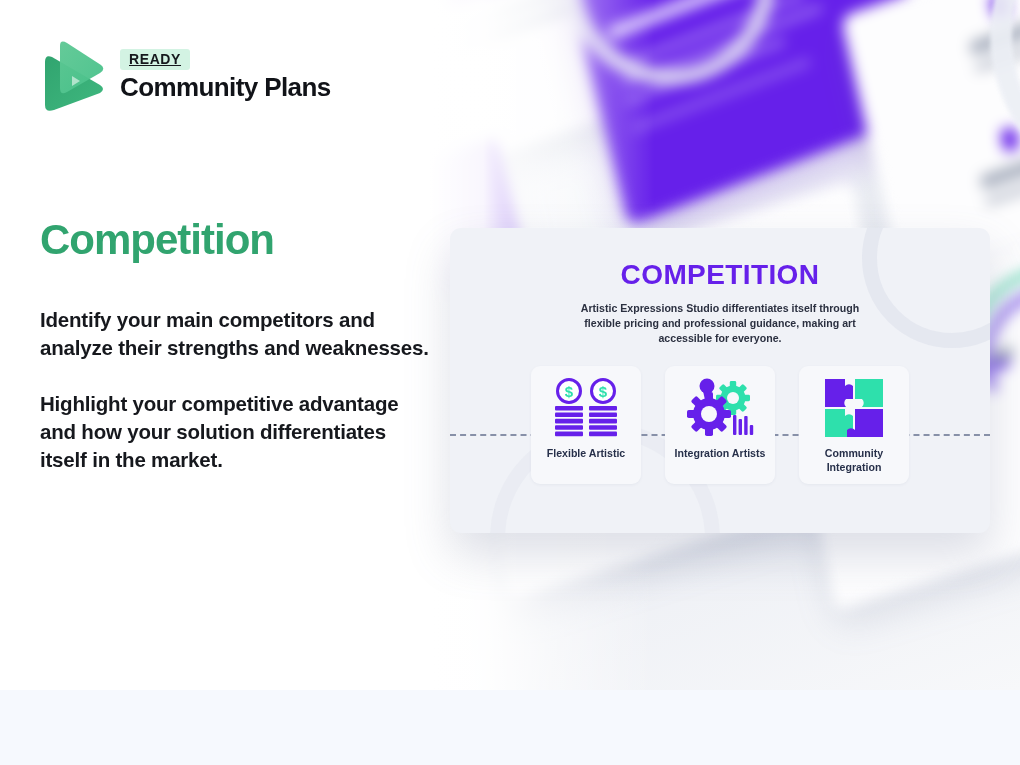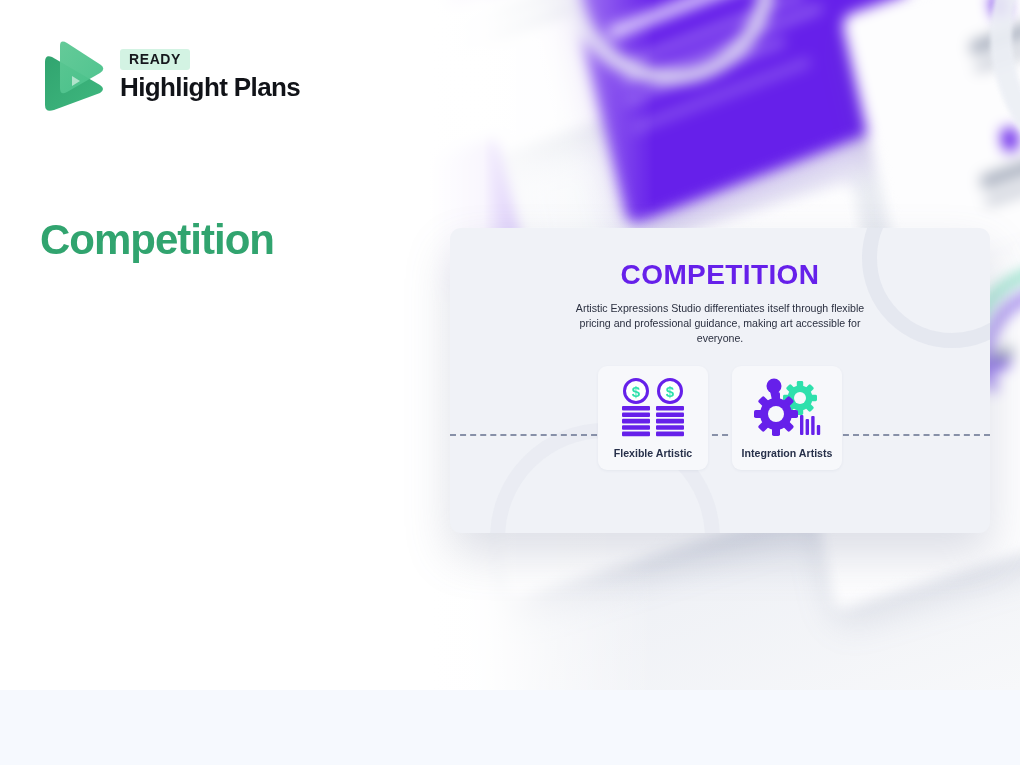--- a/index.html
+++ b/index.html
@@ -136,20 +136,21 @@
   .ready-badge {
     align-self: flex-start;
     background: #d3f3e3;
     color: #16181d;
     font-size: 14px;
     font-weight: 700;
     letter-spacing: .6px;
     padding: 3px 9px 4px;
     border-radius: 3px;
     line-height: 1;
+    text-decoration: underline;
   }
   .brand-name {
     font-size: 26px;
     font-weight: 700;
     color: #111318;
     letter-spacing: -.6px;
     line-height: 1.12;
   }
 
   .page-title {
@@ -209,21 +210,21 @@
     font-weight: 700;
     color: #6620ea;
     letter-spacing: .4px;
   }
   .card-sub {
     position: relative;
     text-align: center;
     margin: 10px auto 0;
     width: 300px;
     font-size: 10.6px;
-    font-weight: 400;
+    font-weight: 700;
     color: #2b3040;
     line-height: 1.42;
   }
 
   .features {
     position: relative;
     margin-top: 20px;
     display: flex;
     justify-content: center;
     align-items: stretch;
@@ -329,26 +330,30 @@
       </defs>
 
       <path d="M5 22 Q5 14 12 17 L60 45 Q66 49 60 53 L14 70 Q5 73 5 65 Z" fill="url(#gDark)"></path>
 
       <path d="M20 6 Q20 -1 27 3 L61 25 Q66 29 60 33 L27 52 Q20 56 20 48 Z" fill="url(#gLite)" opacity="0.96"></path>
 
       <path d="M32 36 L40 41 L32 46 Z" fill="#ffffff" opacity="0.55"></path>
     </svg>
     <div class="logo-text">
       <span class="ready-badge">READY</span>
-      <span class="brand-name">Highlight Plans</span>
+      <span class="brand-name">Community Plans</span>
     </div>
   </div>
 
   <h1 class="page-title">Competition</h1>
 
+  <div class="body-copy">
+    <p>Identify your main competitors and analyze their strengths and weaknesses.</p>
+    <p>Highlight your competitive advantage and how your solution differentiates itself in the market.</p>
+  </div>
 
   <div class="slide-card">
     <div class="card-arc"></div>
     <div class="card-arc2"></div>
 
     <div class="card-title">COMPETITION</div>
     <div class="card-sub">Artistic Expressions Studio differentiates itself through flexible pricing and professional guidance, making art accessible for everyone.</div>
 
     <div class="features">
       <div class="rail"></div>
@@ -428,16 +433,31 @@
               <rect x="50" y="38" width="3.4" height="20" rx="1"></rect>
               <rect x="55.6" y="42" width="3.4" height="16" rx="1"></rect>
               <rect x="61.2" y="39" width="3.4" height="19" rx="1"></rect>
               <rect x="66.8" y="48" width="3.4" height="10" rx="1"></rect>
             </g>
           </svg>
         </div>
         <div class="feature-label">Integration Artists</div>
       </div>
 
+      <div class="feature">
+        <div class="feature-icon">
+          <svg width="62" height="62" viewBox="0 0 62 62">
+
+            <path d="M2 2 H22 V9 a5.5 5.5 0 0 1 8 0 V2 H30 V22 H23 a5.5 5.5 0 0 0 0 8 H30 V30 H2 Z" fill="#6620ea"></path>
+
+            <path d="M32 2 H60 V30 H39 a5.5 5.5 0 0 0 0 -8 H32 Z" fill="#2ee0ac"></path>
+
+            <path d="M2 32 H22 V39 a5.5 5.5 0 0 1 8 0 V32 H30 V60 H2 Z" fill="#2ee0ac"></path>
+
+            <path d="M32 32 H60 V60 H32 V53 a5.5 5.5 0 0 0 -8 0 V60 H32 Z" fill="#6620ea"></path>
+          </svg>
+        </div>
+        <div class="feature-label">Community Integration</div>
+      </div>
     </div>
   </div>
 
 </div>
 
 </body></html>

